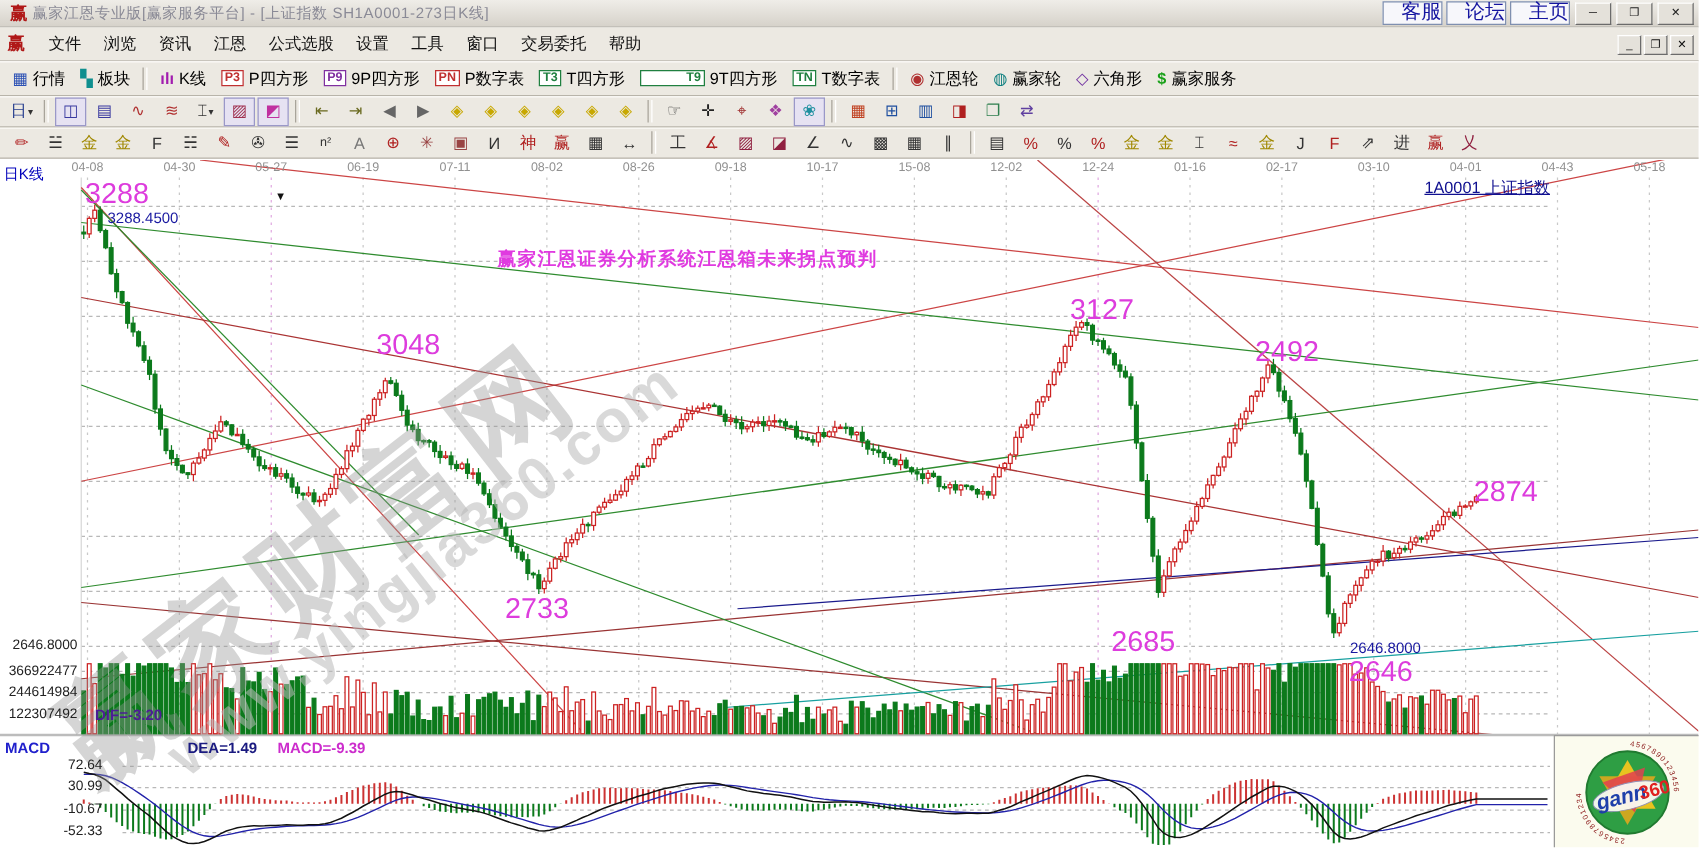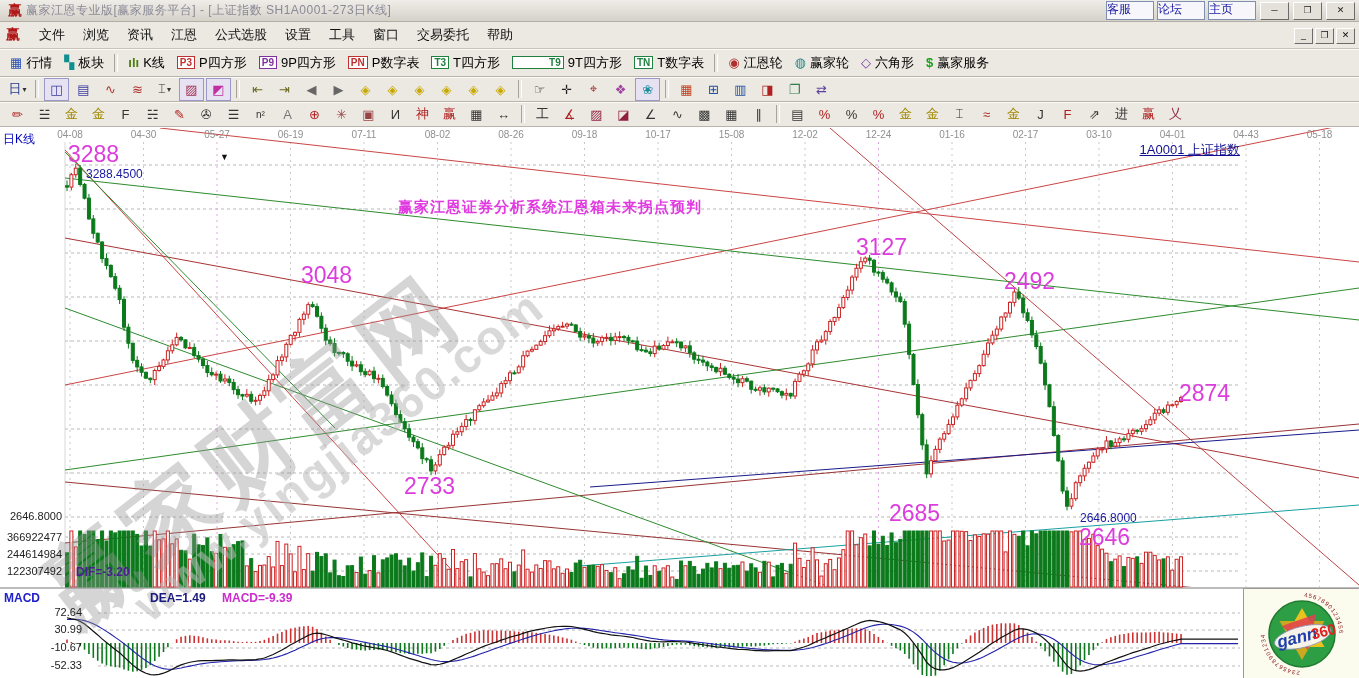--- a/index.html
+++ b/index.html
@@ -4,21 +4,21 @@
 <style>
   html,body{margin:0;padding:0}
   body{width:1359px;height:678px;position:relative;overflow:hidden;background:#fff;
        font-family:"Liberation Sans","DejaVu Sans",sans-serif;-webkit-user-select:none;user-select:none}
   .titlebar{height:22px;background:linear-gradient(#efede8,#d6d2ca);border-bottom:1px solid #b2aea6;
             display:flex;align-items:center;padding:0 4px;box-sizing:border-box;font-size:12px}
   .app-logo{color:#b01818;font-weight:bold;font-size:14px;margin:0 4px}
   .title-text{color:#8a8a96;letter-spacing:.5px}
   .tb-right{margin-left:auto;display:flex;align-items:center}
   .svc-btn{display:inline-block;min-width:46px;height:17px;line-height:15px;background:#f7f7fb;
-           border:1px solid #7f8faf;color:#1515a0;font-size:12px;text-align:left;margin-left:3px;cursor:default}
+           border:1px solid #7f8faf;color:#1515a0;font-size:16px;text-align:right;margin-left:3px;cursor:default}
   .win-btn{display:inline-block;width:27px;height:16px;line-height:14px;text-align:center;background:#e4e1da;
            border:1px solid;border-color:#fff #6b6b6b #6b6b6b #fff;font-size:9px;color:#222;margin-left:4px;cursor:default}
   .menubar{height:26px;background:#ece9e2;border-bottom:1px solid #c8c4bc;display:flex;align-items:center;
            padding:0 4px;font-size:13px;color:#111}
   .menu-logo{color:#b01818;font-weight:bold;font-size:14px;margin:0 10px 0 2px}
   .menu-item{padding:2px 9px;cursor:default}
   .menu-spacer{margin-left:auto}
   .child-btn{display:inline-block;width:17px;height:14px;line-height:12px;font-size:9px;text-align:center;
              background:#e4e1da;border:1px solid;border-color:#fff #6b6b6b #6b6b6b #fff;margin-left:2px;cursor:default}
   .toolbar{display:flex;align-items:center;background:#ece9e2;border-bottom:1px solid #b8b4aa;
@@ -87,21 +87,21 @@
     <span class="tb-item">
       <span class="tb-glyph" style="color: rgb(43, 80, 180);">▦</span>
       <span>行情</span>
     </span>
     <span class="tb-item">
       <span class="tb-glyph" style="color: rgb(15, 143, 143);">▚</span>
       <span>板块</span>
     </span>
     <span class="sep"></span>
     <span class="tb-item">
-      <span class="tb-glyph" style="color: #4d7c0f;">ılı</span>
+      <span class="tb-glyph" style="color: #a21caf;">ılı</span>
       <span>K线</span>
     </span>
     <span class="tb-item">
       <span class="badge" style="color: rgb(192, 48, 48); border-color: rgb(192, 48, 48);">P3</span>
       <span>P四方形</span>
     </span>
     <span class="tb-item">
       <span class="badge" style="color: rgb(128, 48, 160); border-color: rgb(128, 48, 160);">P9</span>
       <span>9P四方形</span>
     </span>

